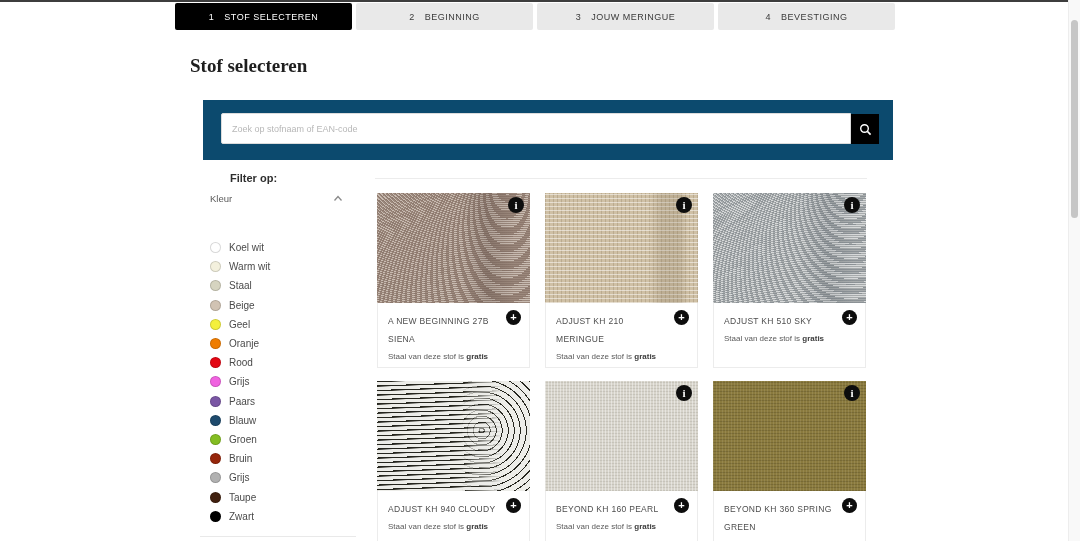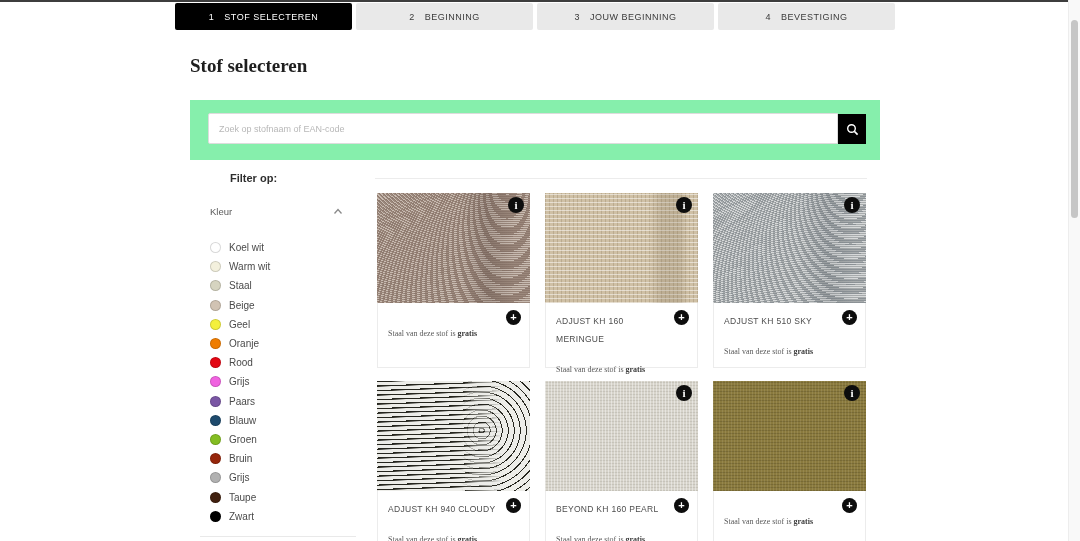--- a/index.html
+++ b/index.html
@@ -12,31 +12,31 @@
   .steps { position:absolute; top:3px; left:175px; display:flex; gap:4px; }
   .step { width:177px; height:27px; display:flex; align-items:center; justify-content:center;
     gap:10px; background:#e9e9e9; color:#3a3a3a; font-size:9px; letter-spacing:.5px;
     border-radius:2px; cursor:pointer; }
   .step.active { background:#000; color:#fff; }
 
   .page-title { position:absolute; left:190px; top:55px;
     font-family:"Liberation Serif", serif; font-size:19px; font-weight:bold; color:#1f1f1f; }
 
   
-  .search-panel { position:absolute; left:190px; top:100px; width:690px; height:60px; background:#86efac; }
+  .search-panel { position:absolute; left:203px; top:100px; width:690px; height:60px; background:#0c4a6e; }
   .search-input { position:absolute; left:18px; top:13px; width:630px; height:31px;
     border:1px solid #dcdcdc; border-radius:2px 0 0 2px; padding:0 10px; font-size:9px; color:#444;
     outline:none; font-family:"Liberation Sans", sans-serif; }
   .search-input::placeholder { color:#b8b8b8; }
   .search-btn { position:absolute; left:648px; top:14px; width:28px; height:30px; background:#000;
     border:none; cursor:pointer; display:flex; align-items:center; justify-content:center; }
 
   
   .filter-heading { position:absolute; left:190px; top:172px; font-size:11px; font-weight:bold; color:#2e2e2e;padding-left:40px; }
-  .filter-group-header { position:absolute; left:210px; top:206px; width:133px; display:flex;
+  .filter-group-header { position:absolute; left:210px; top:193px; width:133px; display:flex;
     align-items:center; justify-content:space-between; cursor:pointer; }
   .filter-group-label { font-size:9.5px; color:#5a5a5a; }
   .color-list { position:absolute; left:210px; top:238px; list-style:none; }
   .color-item { height:19.2px; display:flex; align-items:center; cursor:pointer; }
   .color-dot { width:11px; height:11px; border-radius:50%; border:1px solid rgba(0,0,0,.15);
     margin-right:8px; flex:0 0 auto; }
   .color-label { font-size:10px; color:#4a4a4a; }
   .filter-divider { position:absolute; left:200px; top:536px; width:156px; height:1px; background:#e9e9e9; }
 
   .grid-rule { position:absolute; left:375px; top:178px; width:492px; height:1px; background:#ececec; }
@@ -47,21 +47,21 @@
   .card { position:relative; width:153px; height:175px; border:1px solid #ececec; background:#fff; }
   .swatch { position:relative; width:153px; height:110px; margin:-1px -1px 0; overflow:hidden; cursor:pointer; }
   .info-icon { position:absolute; top:4px; right:6px; width:16px; height:16px; border-radius:50%;
     background:#0d0d0d; color:#fff; font-family:"Liberation Serif", serif; font-weight:bold;
     font-size:11px; line-height:16px; text-align:center; cursor:pointer; }
   .card-body { padding:9px 10px 0; }
   .card-title { width:118px; font-size:8.5px; letter-spacing:.3px; color:#4d4d4d; line-height:18px; }
   .plus-icon { position:absolute; top:116px; right:8px; width:15px; height:15px; border-radius:50%;
     background:#0d0d0d; color:#fff; border:none; font-size:11px; font-weight:bold; line-height:13px;
     text-align:center; padding:0; cursor:pointer; }
-  .card-note { margin-top:17px; font-size:8px; color:#5a5a5a;font-family:Liberation Serif, serif; }
+  .card-note { margin-top:4px; font-size:8px; color:#5a5a5a; }
   .card-note b { color:#3d3d3d; }
 
   
   .swatch[data-swatch="siena"] { background:
     linear-gradient(90deg, rgba(0,0,0,0) 55%, rgba(60,45,40,.18) 72%, rgba(0,0,0,0) 90%),
     repeating-radial-gradient(ellipse 160% 120% at 85% -30%, rgba(245,238,230,.5) 0 1px, rgba(122,100,90,.45) 1px 2px, rgba(245,238,230,0) 2px 3.5px),
     #9b887c; }
   .swatch[data-swatch="meringue"] { background:
     linear-gradient(90deg, rgba(0,0,0,0) 68%, rgba(125,110,85,.22) 76%, rgba(125,110,85,.22) 88%, rgba(0,0,0,0) 94%),
     repeating-linear-gradient(0deg, rgba(255,255,255,.5) 0 1px, rgba(0,0,0,0) 1px 4px),
@@ -100,21 +100,21 @@
   <div class="step active">
     <span>1</span>
     <span>STOF SELECTEREN</span>
   </div>
   <div class="step">
     <span>2</span>
     <span>BEGINNING</span>
   </div>
   <div class="step">
     <span>3</span>
-    <span>JOUW BEGINNING</span>
+    <span>JOUW MERINGUE</span>
   </div>
   <div class="step">
     <span>4</span>
     <span>BEVESTIGING</span>
   </div>
 </div>
 
 <h1 class="page-title">Stof selecteren</h1>
 
 <div class="search-panel">
@@ -202,31 +202,32 @@
 
 <div class="grid-rule"></div>
 
 <div class="product-grid">
 
   <div class="card">
     <div class="swatch" data-swatch="siena">
       <span class="info-icon">i</span>
     </div>
     <div class="card-body">
+      <div class="card-title">A NEW BEGINNING 27B SIENA</div>
       <div class="card-note"><span>Staal van deze stof is</span>&nbsp;<b>gratis</b></div>
     </div>
     <button class="plus-icon">+</button>
   </div>
 
   <div class="card">
     <div class="swatch" data-swatch="meringue">
       <span class="info-icon">i</span>
     </div>
     <div class="card-body">
-      <div class="card-title">ADJUST KH 160 MERINGUE</div>
+      <div class="card-title">ADJUST KH 210 MERINGUE</div>
       <div class="card-note"><span>Staal van deze stof is</span>&nbsp;<b>gratis</b></div>
     </div>
     <button class="plus-icon">+</button>
   </div>
 
   <div class="card">
     <div class="swatch" data-swatch="sky">
       <span class="info-icon">i</span>
     </div>
     <div class="card-body">
@@ -256,20 +257,21 @@
       <div class="card-note"><span>Staal van deze stof is</span>&nbsp;<b>gratis</b></div>
     </div>
     <button class="plus-icon">+</button>
   </div>
 
   <div class="card">
     <div class="swatch" data-swatch="spring-green">
       <span class="info-icon">i</span>
     </div>
     <div class="card-body">
+      <div class="card-title">BEYOND KH 360 SPRING GREEN</div>
       <div class="card-note"><span>Staal van deze stof is</span>&nbsp;<b>gratis</b></div>
     </div>
     <button class="plus-icon">+</button>
   </div>
 
 </div>
 
 <div class="scrollbar">
   <div class="scrollbar-thumb"></div>
 </div>

